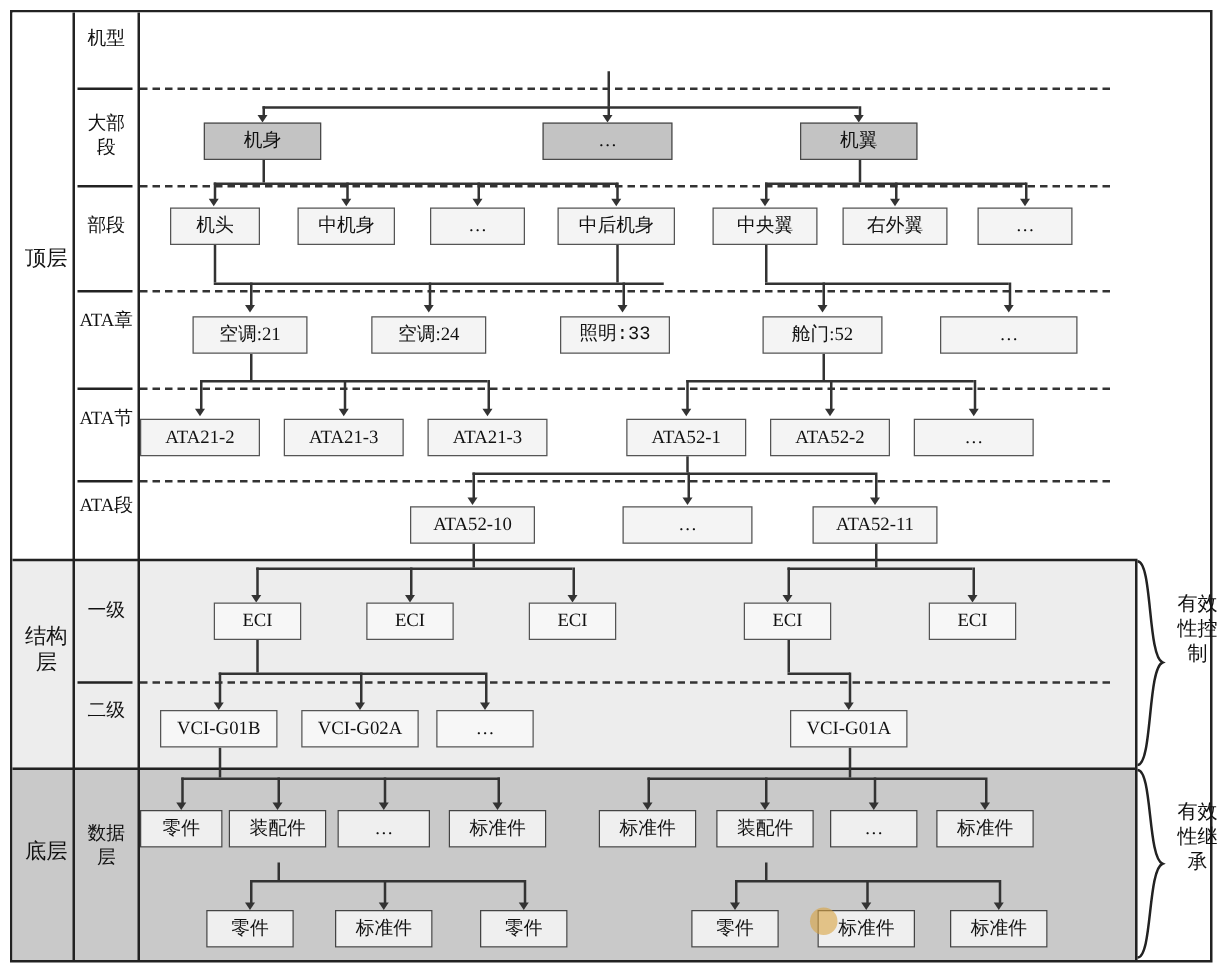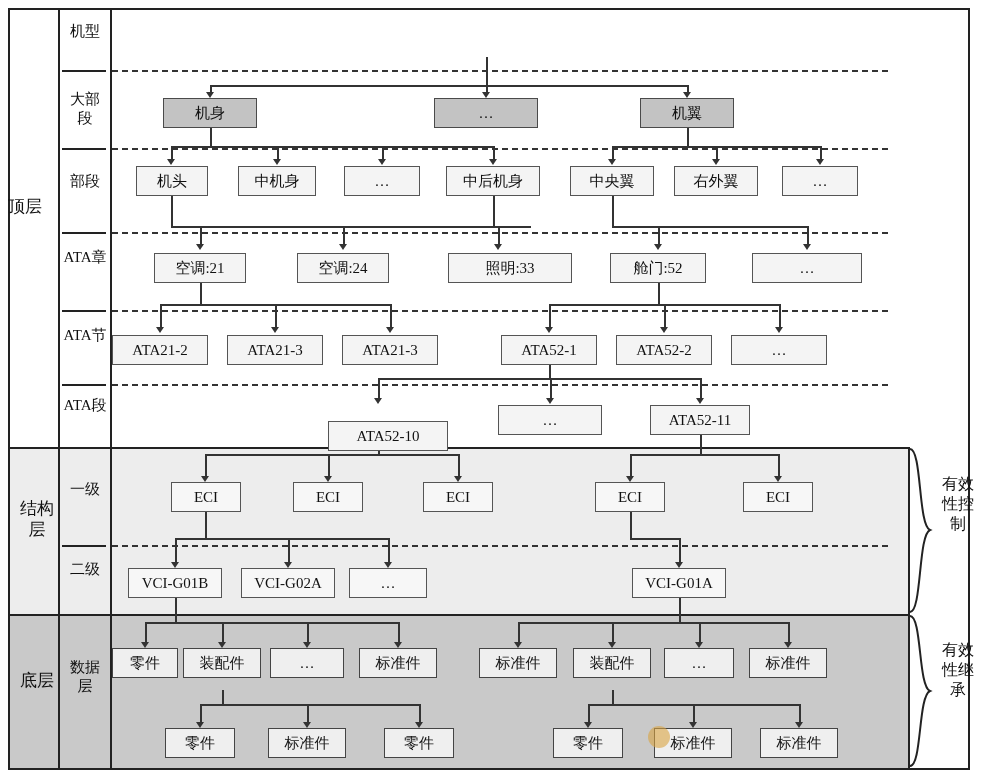--- a/index.html
+++ b/index.html
@@ -55,21 +55,21 @@
   <div class="dash" style="left:112px;top:384px;width:776px;"></div>
   <div class="dash" style="left:112px;top:545px;width:776px;"></div>
 
   <div class="hline" style="left:62px;top:70px;width:44px;"></div>
   <div class="hline" style="left:62px;top:148px;width:44px;"></div>
   <div class="hline" style="left:62px;top:232px;width:44px;"></div>
   <div class="hline" style="left:62px;top:310px;width:44px;"></div>
   <div class="hline" style="left:62px;top:384px;width:44px;"></div>
   <div class="hline" style="left:62px;top:545px;width:44px;"></div>
 
-  <div class="layerlabel" style="left:0;top:196px;font-family:Liberation Serif, serif;">顶层</div>
+  <div class="layerlabel" style="left:12px;top:196px;font-family:Liberation Serif, serif;">顶层</div>
   <div class="layerlabel" style="left:12px;top:498px;"><span>结构层</span></div>
   <div class="layerlabel" style="left:12px;top:670px;">底层</div>
 
   <div class="rowlabel" style="left:63px;top:22px;">机型</div>
   <div class="rowlabel" style="left:63px;top:90px;">大部段</div>
   <div class="rowlabel" style="left:63px;top:172px;">部段</div>
   <div class="rowlabel" style="left:63px;top:248px;">ATA章</div>
   <div class="rowlabel" style="left:63px;top:326px;">ATA节</div>
   <div class="rowlabel" style="left:63px;top:396px;">ATA段</div>
   <div class="rowlabel" style="left:63px;top:480px;">一级</div>
@@ -226,32 +226,32 @@
   <div class="node" style="left:136px;top:166px;width:72px;height:30px;">机头</div>
   <div class="node" style="left:238px;top:166px;width:78px;height:30px;">中机身</div>
   <div class="node" style="left:344px;top:166px;width:76px;height:30px;">…</div>
   <div class="node" style="left:446px;top:166px;width:94px;height:30px;">中后机身</div>
   <div class="node" style="left:570px;top:166px;width:84px;height:30px;">中央翼</div>
   <div class="node" style="left:674px;top:166px;width:84px;height:30px;">右外翼</div>
   <div class="node" style="left:782px;top:166px;width:76px;height:30px;">…</div>
 
   <div class="node" style="left:154px;top:253px;width:92px;height:30px;">空调:21</div>
   <div class="node" style="left:297px;top:253px;width:92px;height:30px;">空调:24</div>
-  <div class="node" style="left:448px;top:253px;width:124px;height:30px;">照明:33</div>
+  <div class="node" style="left:448px;top:253px;width:88px;height:30px;font-family:Liberation Mono, monospace;">照明:33</div>
   <div class="node" style="left:610px;top:253px;width:96px;height:30px;">舱门:52</div>
   <div class="node" style="left:752px;top:253px;width:110px;height:30px;">…</div>
 
   <div class="node" style="left:112px;top:335px;width:96px;height:30px;">ATA21-2</div>
   <div class="node" style="left:227px;top:335px;width:96px;height:30px;">ATA21-3</div>
   <div class="node" style="left:342px;top:335px;width:96px;height:30px;">ATA21-3</div>
   <div class="node" style="left:501px;top:335px;width:96px;height:30px;">ATA52-1</div>
   <div class="node" style="left:616px;top:335px;width:96px;height:30px;">ATA52-2</div>
   <div class="node" style="left:731px;top:335px;width:96px;height:30px;">…</div>
 
-  <div class="node" style="left:328px;top:421px;width:120px;height:30px;">ATA52-10</div>
+  <div class="node" style="left:328px;top:405px;width:100px;height:30px;">ATA52-10</div>
   <div class="node" style="left:498px;top:405px;width:104px;height:30px;">…</div>
   <div class="node" style="left:650px;top:405px;width:100px;height:30px;">ATA52-11</div>
 
   <div class="node light" style="left:171px;top:482px;width:70px;height:30px;">ECI</div>
   <div class="node light" style="left:293px;top:482px;width:70px;height:30px;">ECI</div>
   <div class="node light" style="left:423px;top:482px;width:70px;height:30px;">ECI</div>
   <div class="node light" style="left:595px;top:482px;width:70px;height:30px;">ECI</div>
   <div class="node light" style="left:743px;top:482px;width:70px;height:30px;">ECI</div>
 
   <div class="node light" style="left:128px;top:568px;width:94px;height:30px;">VCI-G01B</div>

